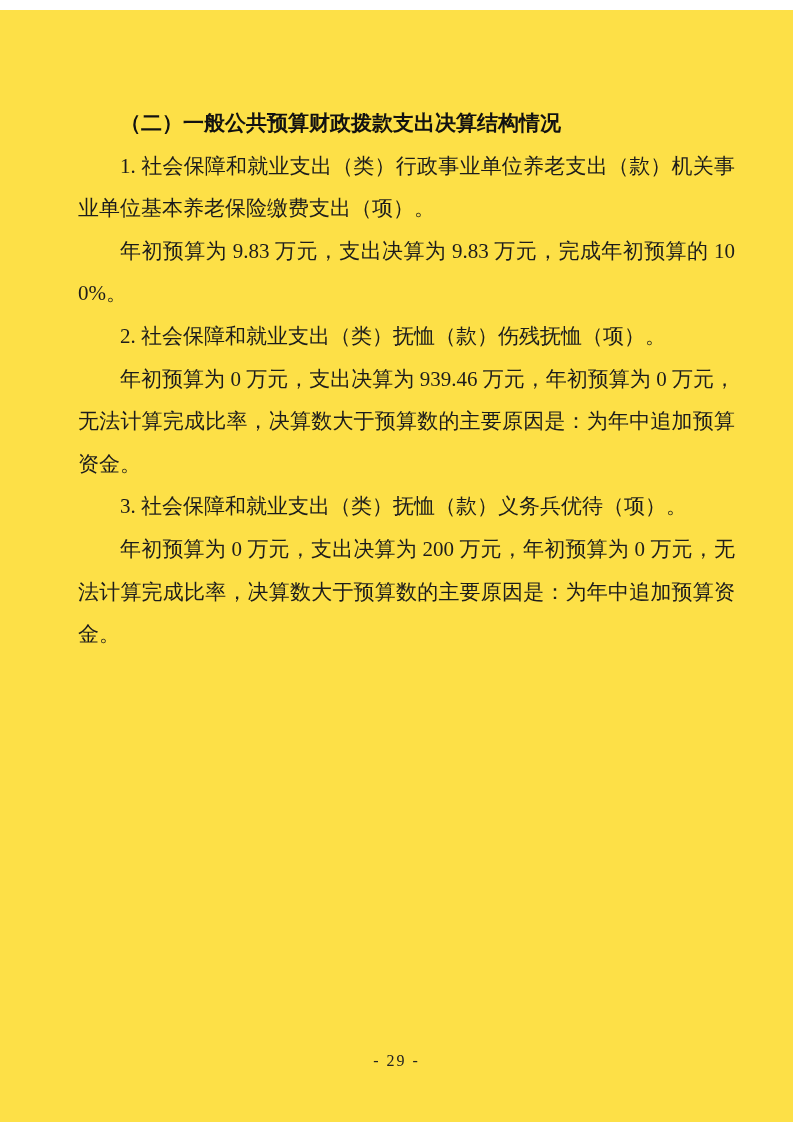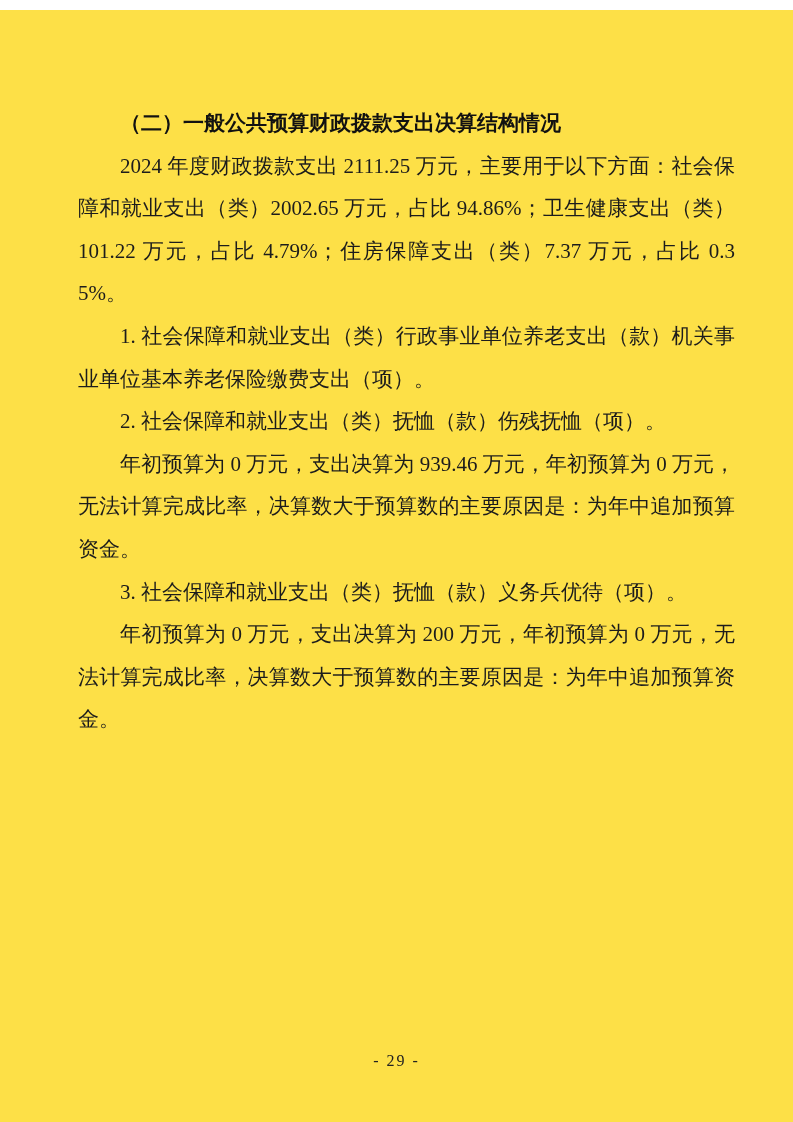--- a/index.html
+++ b/index.html
@@ -53,22 +53,22 @@
     letter-spacing: 2px;
   }
 </style>
 </head>
 <body>
 
 <div class="page">
   <div class="doc-body">
 
   <p class="heading">（二）一般公共预算财政拨款支出决算结构情况</p>
-      <p class="paragraph">2024 年度财政拨款支出 2111.25 万元，主要用于以下方面：社会保障和就业支出（类）2002.65 万元，占比 94.86%；卫生健康支出（类）101.22 万元，占比 4.79%；住房保障支出（类）7.37 万元，占比 0.35%。</p>
       <p class="paragraph">1. 社会保障和就业支出（类）行政事业单位养老支出（款）机关事业单位基本养老保险缴费支出（项）。</p>
+      <p class="paragraph">年初预算为 9.83 万元，支出决算为 9.83 万元，完成年初预算的 100%。</p>
       <p class="paragraph">2. 社会保障和就业支出（类）抚恤（款）伤残抚恤（项）。</p>
       <p class="paragraph">年初预算为 0 万元，支出决算为 939.46 万元，年初预算为 0 万元，无法计算完成比率，决算数大于预算数的主要原因是：为年中追加预算资金。</p>
       <p class="paragraph">3. 社会保障和就业支出（类）抚恤（款）义务兵优待（项）。</p>
       <p class="paragraph">年初预算为 0 万元，支出决算为 200 万元，年初预算为 0 万元，无法计算完成比率，决算数大于预算数的主要原因是：为年中追加预算资金。</p>
     </div>
   <div class="page-footer">
     <span class="page-number">- 29 -</span>
   </div>
 </div>
 

